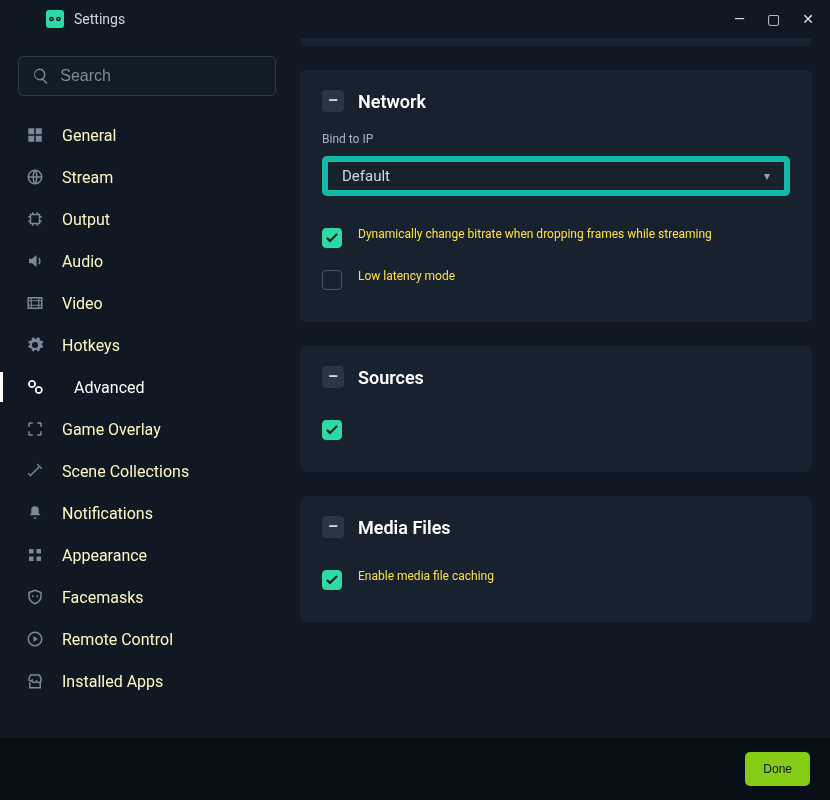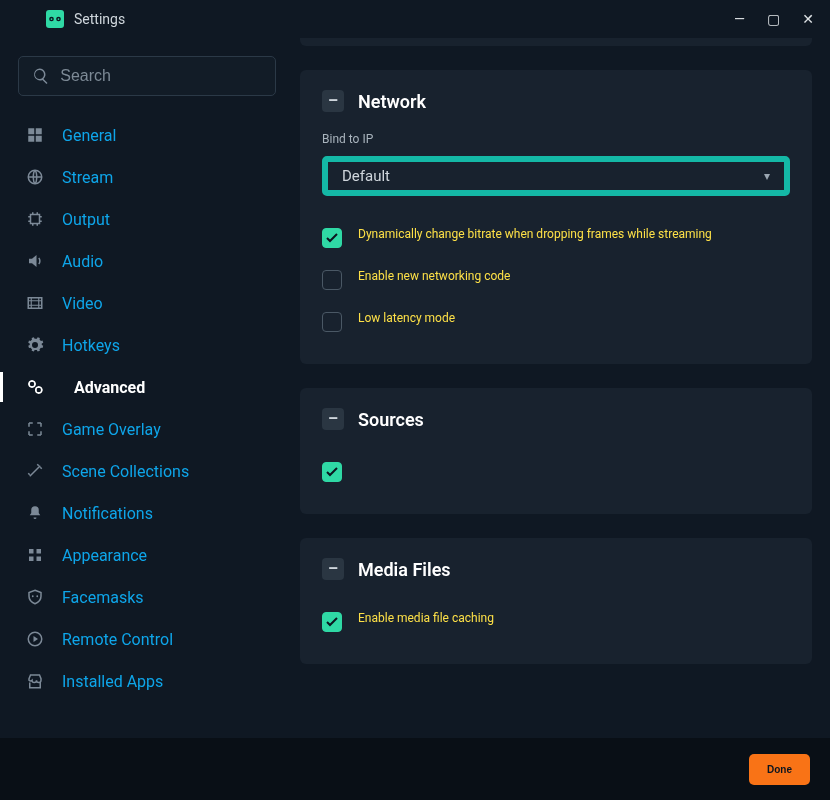--- a/index.html
+++ b/index.html
@@ -37,25 +37,25 @@
     background: #121c27;
   }
   .search input {
     background: transparent; border: none; outline: none;
     color: #8a97a3; font-size: 16px; width: 100%;
   }
   .search input::placeholder { color: #7d8a96; }
   .nav-item {
     display: flex; align-items: center; gap: 16px;
     height: 38px; padding: 0 8px 0 6px;
-    color: #0ea5e9; font-size: 16px;
+    color: #fef9c3; font-size: 16px;
     cursor: pointer; position: relative;
   }
   .nav-item.active {
-    color: #ffffff; font-weight: 700; gap: 28px;
+    color: #ffffff; font-weight: 400; gap: 28px;
   }
   .nav-item.active::before {
     content: ""; position: absolute; left: -18px; top: 4px; bottom: 4px;
     width: 3px; background: #ffffff;
   }
   .nav-icon { width: 22px; display: flex; align-items: center; justify-content: center; color: #7c8997; }
   .nav-item.active .nav-icon { color: #ffffff; }
   .nav-icon svg { width: 18px; height: 18px; fill: currentColor; }
   .main {
     flex: 1; overflow-y: auto; padding: 0 18px 20px 14px;
@@ -96,23 +96,23 @@
   }
   .checkbox.checked { background: #2fd9a5; border-color: #2fd9a5; }
   .checkbox.checked svg { width: 12px; height: 10px; }
   .checklabel { color: #fde047; font-size: 12px; line-height: 1.35; }
   .footer {
     height: 62px; background: #090f16;
     display: flex; align-items: center; justify-content: flex-end;
     padding: 0 20px;
   }
   .done-btn {
-    background: #f97316; color: #0c1520; font-weight: 700;
+    background: #84cc16; color: #0c1520; font-weight: 400;
     border: none; border-radius: 5px; padding: 10px 18px;
-    font-size: 10px; cursor: pointer;
+    font-size: 12px; cursor: pointer;
   }
 </style>
 </head>
 <body>
 
 <div class="titlebar">
   <span class="app-icon">
     <svg viewBox="0 0 24 16">
         <circle cx="6" cy="8" r="4" fill="#0c1520"></circle>
         <circle cx="18" cy="8" r="4" fill="#0c1520"></circle>
@@ -284,24 +284,20 @@
       <div class="checkrow">
         <span class="checkbox checked">
             <svg viewBox="0 0 12 10">
               <path d="M1 5l3 3 7-7" stroke="#0c1520" stroke-width="2" fill="none"></path>
             </svg>
           </span>
         <span class="checklabel">Dynamically change bitrate when dropping frames while streaming</span>
       </div>
       <div class="checkrow">
         <span class="checkbox"></span>
-        <span class="checklabel">Enable new networking code</span>
-      </div>
-      <div class="checkrow">
-        <span class="checkbox"></span>
         <span class="checklabel">Low latency mode</span>
       </div>
     </div>
 
     <div class="panel">
       <div class="panel-head">
         <span class="collapse-btn">–</span>
         <span class="panel-title">Sources</span>
       </div>
       <div class="checkrow">

